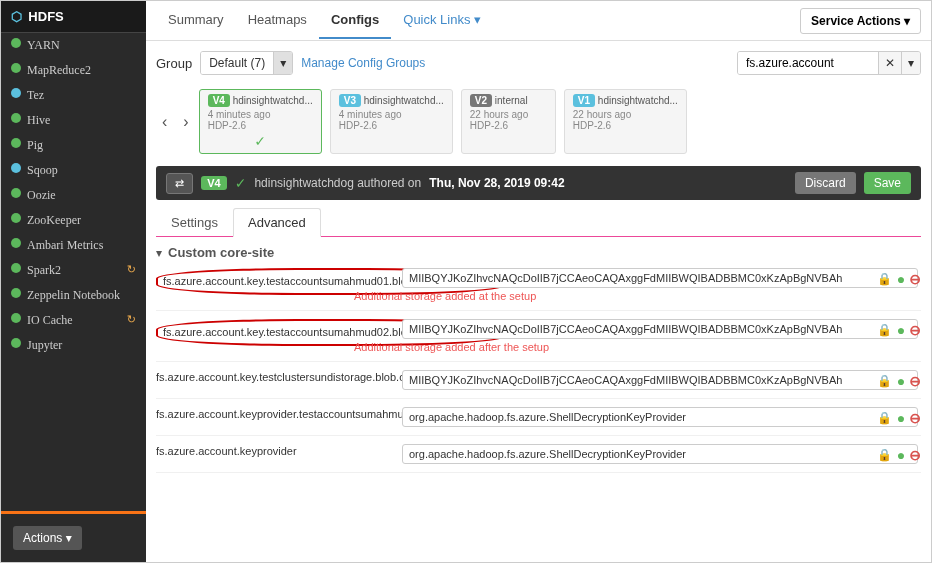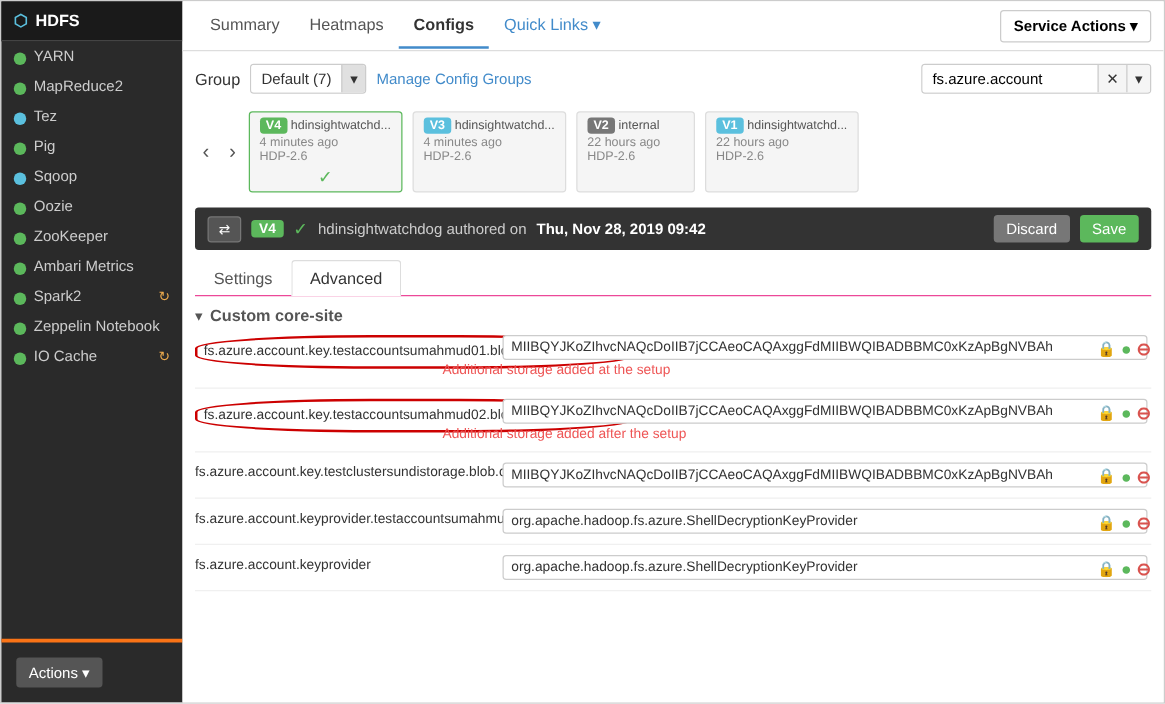--- a/index.html
+++ b/index.html
@@ -4,21 +4,21 @@
   <style>
     * { box-sizing: border-box; margin: 0; padding: 0; }
     body { font-family: Arial, sans-serif; font-size: 12px; background: #f0f0f0; color: #333; }
     
     .app-container { display: flex; height: 563px; width: 932px; border: 1px solid #ccc; overflow: hidden; }
     
     
     .sidebar { width: 145px; background: #2a2a2a; color: #ccc; flex-shrink: 0; display: flex; flex-direction: column; }
     .sidebar-header { background: #1a1a1a; padding: 8px 10px; display: flex; align-items: center; gap: 6px; color: #fff; font-weight: bold; font-size: 13px; border-bottom: 1px solid #444; }
     .sidebar-items { flex: 1; overflow-y: auto; }
-    .sidebar-item { display: flex; align-items: flex-end; padding: 5px 10px; gap: 6px; cursor: pointer; position: relative; }
+    .sidebar-item { display: flex; align-items: flex-start; padding: 5px 10px; gap: 6px; cursor: pointer; position: relative; font-family: Liberation Serif, serif; }
     .sidebar-item .status-dot { width: 10px; height: 10px; border-radius: 50%; flex-shrink: 0; }
     .status-green { background: #5cb85c; }
     .status-blue { background: #5bc0de; }
     .sidebar-item .item-label { font-size: 12px; color: #ccc; }
     .sidebar-item .refresh-icon { margin-left: auto; color: #f0ad4e; font-size: 11px; }
     .sidebar-footer { padding: 12px; border-top: 3px solid #f97316; }
     .actions-btn { background: #555; color: #fff; border: none; padding: 5px 10px; border-radius: 3px; cursor: pointer; font-size: 12px; display: flex; align-items: center; gap: 4px; }
     
     
     .main { flex: 1; display: flex; flex-direction: column; background: #fff; overflow: hidden; }
@@ -111,20 +111,24 @@
         <div class="sidebar-item">
           <span class="status-dot status-green"></span>
           <span class="item-label">MapReduce2</span>
         </div>
         <div class="sidebar-item">
           <span class="status-dot status-blue"></span>
           <span class="item-label">Tez</span>
         </div>
         <div class="sidebar-item">
           <span class="status-dot status-green"></span>
+          <span class="item-label">Hive</span>
+        </div>
+        <div class="sidebar-item">
+          <span class="status-dot status-green"></span>
           <span class="item-label">Pig</span>
         </div>
         <div class="sidebar-item">
           <span class="status-dot status-blue"></span>
           <span class="item-label">Sqoop</span>
         </div>
         <div class="sidebar-item">
           <span class="status-dot status-green"></span>
           <span class="item-label">Oozie</span>
         </div>
@@ -142,20 +146,24 @@
           <span class="refresh-icon">↻</span>
         </div>
         <div class="sidebar-item">
           <span class="status-dot status-green"></span>
           <span class="item-label">Zeppelin Notebook</span>
         </div>
         <div class="sidebar-item">
           <span class="status-dot status-green"></span>
           <span class="item-label">IO Cache</span>
           <span class="refresh-icon">↻</span>
+        </div>
+        <div class="sidebar-item">
+          <span class="status-dot status-green"></span>
+          <span class="item-label">Jupyter</span>
         </div>
       </div>
     <div class="sidebar-footer">
       <button class="actions-btn">
         <span>Actions ▾</span>
       </button>
     </div>
   </div>
 
   <div class="main">

